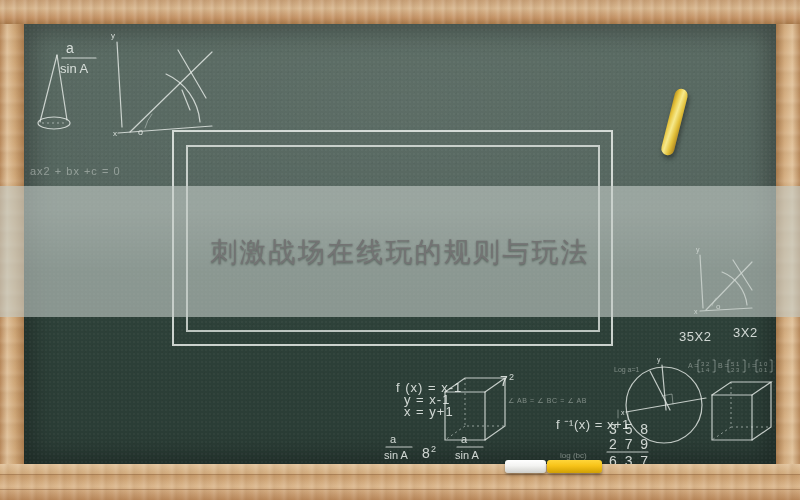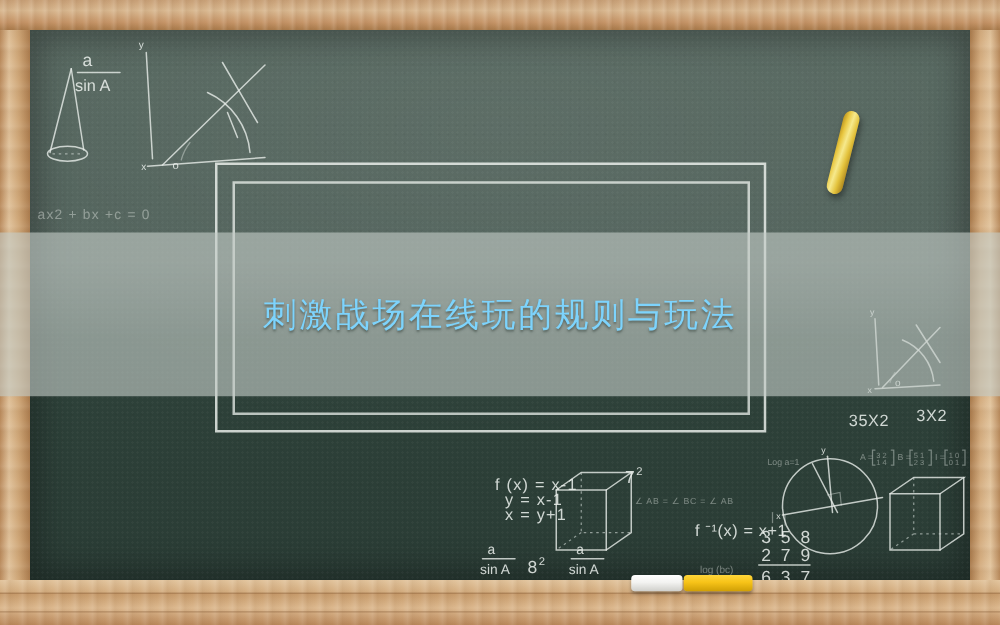--- a/index.html
+++ b/index.html
@@ -152,21 +152,21 @@
     position:absolute;
     left:0; top:186px; width:800px; height:131px;
     background: rgba(196,203,198,0.62);
   }
   .title {
     position:absolute;
     left:0; top:186px; width:800px; height:131px;
     display:flex;
     align-items:center;
     justify-content:center;
-    color: #7dd3fc;
+    color: #737373;
     font-size: 27px;
     letter-spacing: 2.2px;
     font-family: "Liberation Sans", sans-serif;
     text-shadow: 0 1px 2px rgba(40,52,46,0.55);
     white-space: nowrap;
   }
 
   
   .chalk-stick-diag {
     position:absolute;

